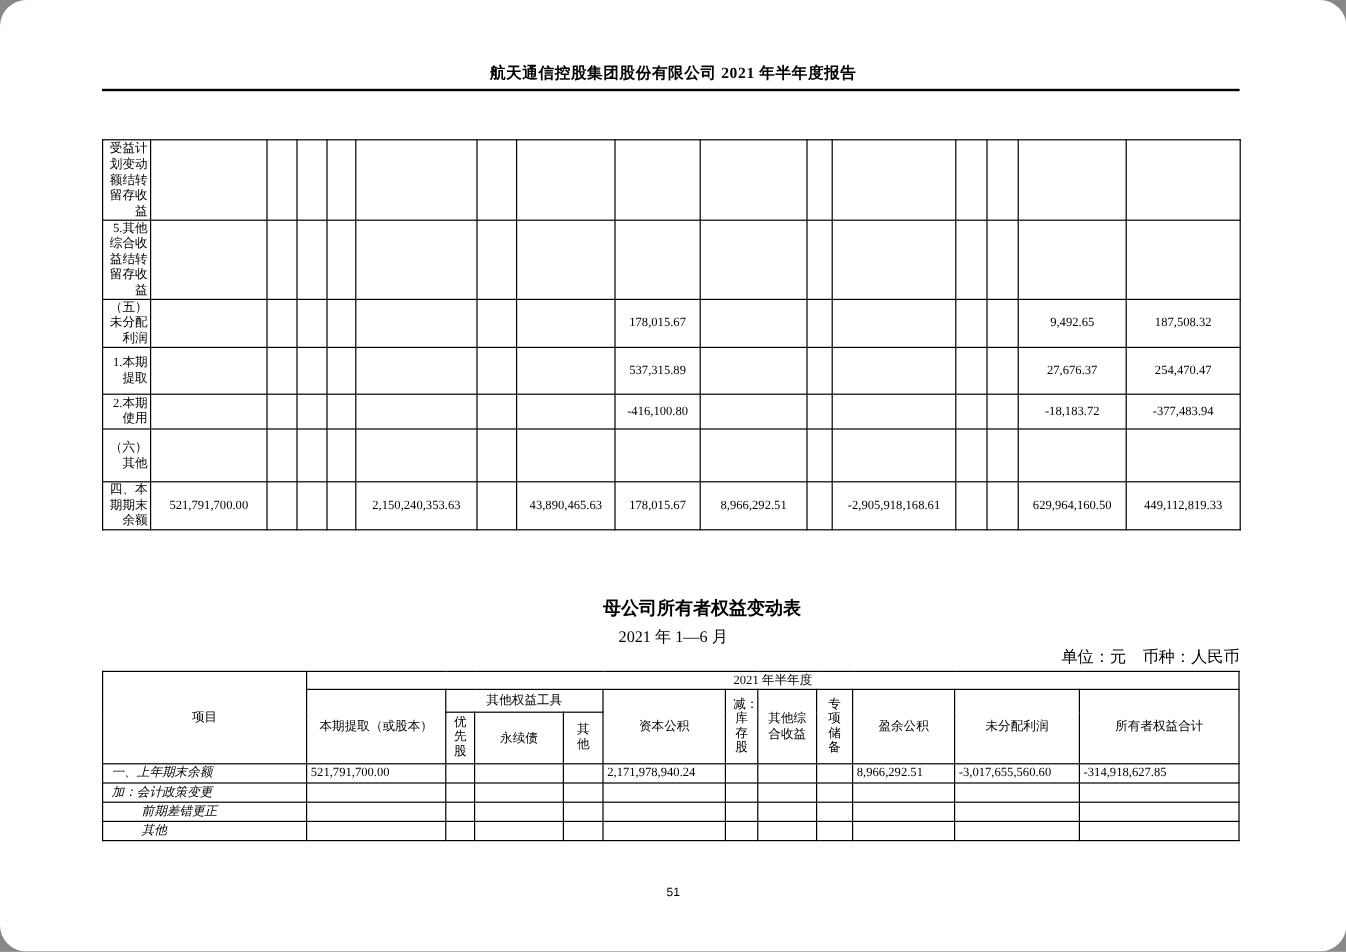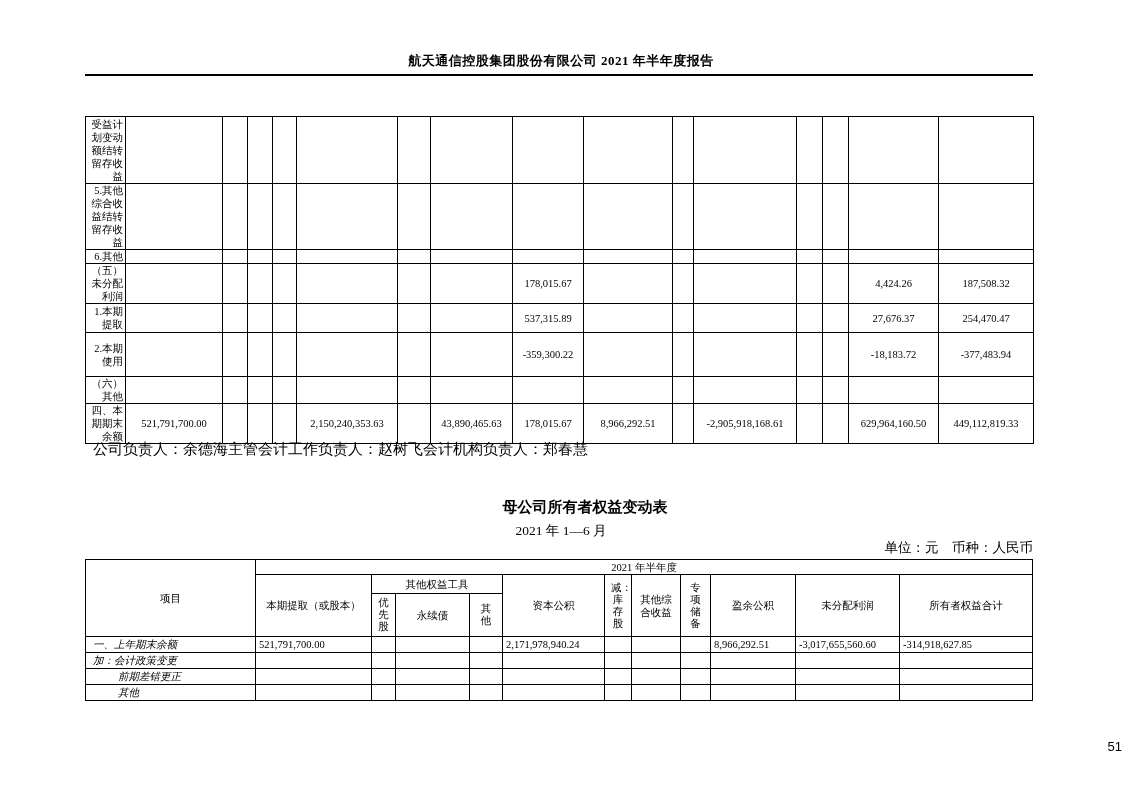--- a/index.html
+++ b/index.html
@@ -1,19 +1,19 @@
 <!DOCTYPE html>
 <html><head>
 <meta charset="utf-8">
 <style>
   html,body { margin:0; padding:0; background:#888; }
   .page {
     position:relative; width:1122px; height:793px; background:#ffffff;
     font-family:"Liberation Serif","DejaVu Serif",serif; color:#000;
-    margin:0 auto; overflow:hidden;
+    margin:0 auto; overflow:hidden;border-radius:22px;
   }
   .page-header-title {
     position:absolute; top:52px; left:0; width:100%;
     text-align:center; font-size:13px; font-weight:bold; letter-spacing:0.5px;
   }
   .header-rule {
     position:absolute; top:74px; left:85px; width:948px; height:0;
     border-top:2px solid #000;
   }
   table { border-collapse:collapse; table-layout:fixed; }
@@ -52,22 +52,22 @@
   .bottom-table tr.hA { height:15px; }
   .bottom-table tr.hB { height:19px; }
   .bottom-table tr.hC { height:43px; }
   .bottom-table tbody tr { height:16px; }
   .bottom-table tbody td.lbl { text-align:left; white-space:nowrap;font-style:italic; }
   .bottom-table tbody td.lbl.ind-0 { padding:0 2px 0 7px; }
   .bottom-table tbody td.lbl.ind-1 { padding:0 2px 0 32px; }
   .bottom-table tbody td.num { text-align:left; padding:0 1px 0 3px; white-space:nowrap; }
 
   .page-number {
-    position:absolute; top:739px; left:0; width:100%; text-align:right;
-    font-size:13px; font-family:"Liberation Sans","DejaVu Sans",sans-serif;
+    position:absolute; top:739px; left:0; width:100%; text-align:center;
+    font-size:10px; font-family:"Liberation Sans","DejaVu Sans",sans-serif;
   }
 </style>
 </head>
 <body>
 
 <div class="page">
 
   <div class="page-header-title">航天通信控股集团股份有限公司 2021 年半年度报告</div>
   <div class="header-rule"></div>
 
@@ -121,53 +121,35 @@
           <td class="num"></td>
           <td class="num"></td>
           <td class="num"></td>
           <td class="num"></td>
           <td class="num"></td>
           <td class="num"></td>
           <td class="num"></td>
           <td class="num"></td>
         </tr>
         <tr>
-          <td class="lbl">6.其他</td>
-          <td class="num"></td>
-          <td class="num"></td>
-          <td class="num"></td>
-          <td class="num"></td>
-          <td class="num"></td>
-          <td class="num"></td>
-          <td class="num"></td>
-          <td class="num"></td>
-          <td class="num"></td>
-          <td class="num"></td>
-          <td class="num"></td>
-          <td class="num"></td>
-          <td class="num"></td>
-          <td class="num"></td>
-          <td class="num"></td>
-        </tr>
-        <tr>
           <td class="lbl">（五）未分配利润</td>
           <td class="num"></td>
           <td class="num"></td>
           <td class="num"></td>
           <td class="num"></td>
           <td class="num"></td>
           <td class="num"></td>
           <td class="num"></td>
           <td class="num">178,015.67</td>
           <td class="num"></td>
           <td class="num"></td>
           <td class="num"></td>
           <td class="num"></td>
           <td class="num"></td>
-          <td class="num">4,424.26</td>
+          <td class="num">9,492.65</td>
           <td class="num">187,508.32</td>
         </tr>
         <tr>
           <td class="lbl">1.本期提取</td>
           <td class="num"></td>
           <td class="num"></td>
           <td class="num"></td>
           <td class="num"></td>
           <td class="num"></td>
           <td class="num"></td>
@@ -183,21 +165,21 @@
         </tr>
         <tr>
           <td class="lbl">2.本期使用</td>
           <td class="num"></td>
           <td class="num"></td>
           <td class="num"></td>
           <td class="num"></td>
           <td class="num"></td>
           <td class="num"></td>
           <td class="num"></td>
-          <td class="num">-359,300.22</td>
+          <td class="num">-416,100.80</td>
           <td class="num"></td>
           <td class="num"></td>
           <td class="num"></td>
           <td class="num"></td>
           <td class="num"></td>
           <td class="num">-18,183.72</td>
           <td class="num">-377,483.94</td>
         </tr>
         <tr>
           <td class="lbl">（六）其他</td>
@@ -231,21 +213,20 @@
           <td class="num"></td>
           <td class="num">-2,905,918,168.61</td>
           <td class="num"></td>
           <td class="num"></td>
           <td class="num">629,964,160.50</td>
           <td class="num">449,112,819.33</td>
         </tr>
       </tbody>
   </table>
 
-  <div class="signatories">公司负责人：余德海主管会计工作负责人：赵树飞会计机构负责人：郑春慧</div>
 
   <div class="stmt-title">母公司所有者权益变动表</div>
   <div class="stmt-period">2021 年 1—6 月</div>
   <div class="unit-note">单位：元　币种：人民币</div>
 
   <table class="bottom-table">
     <colgroup>
       <col style="width:170px">
         <col style="width:116px">
         <col style="width:24px">

